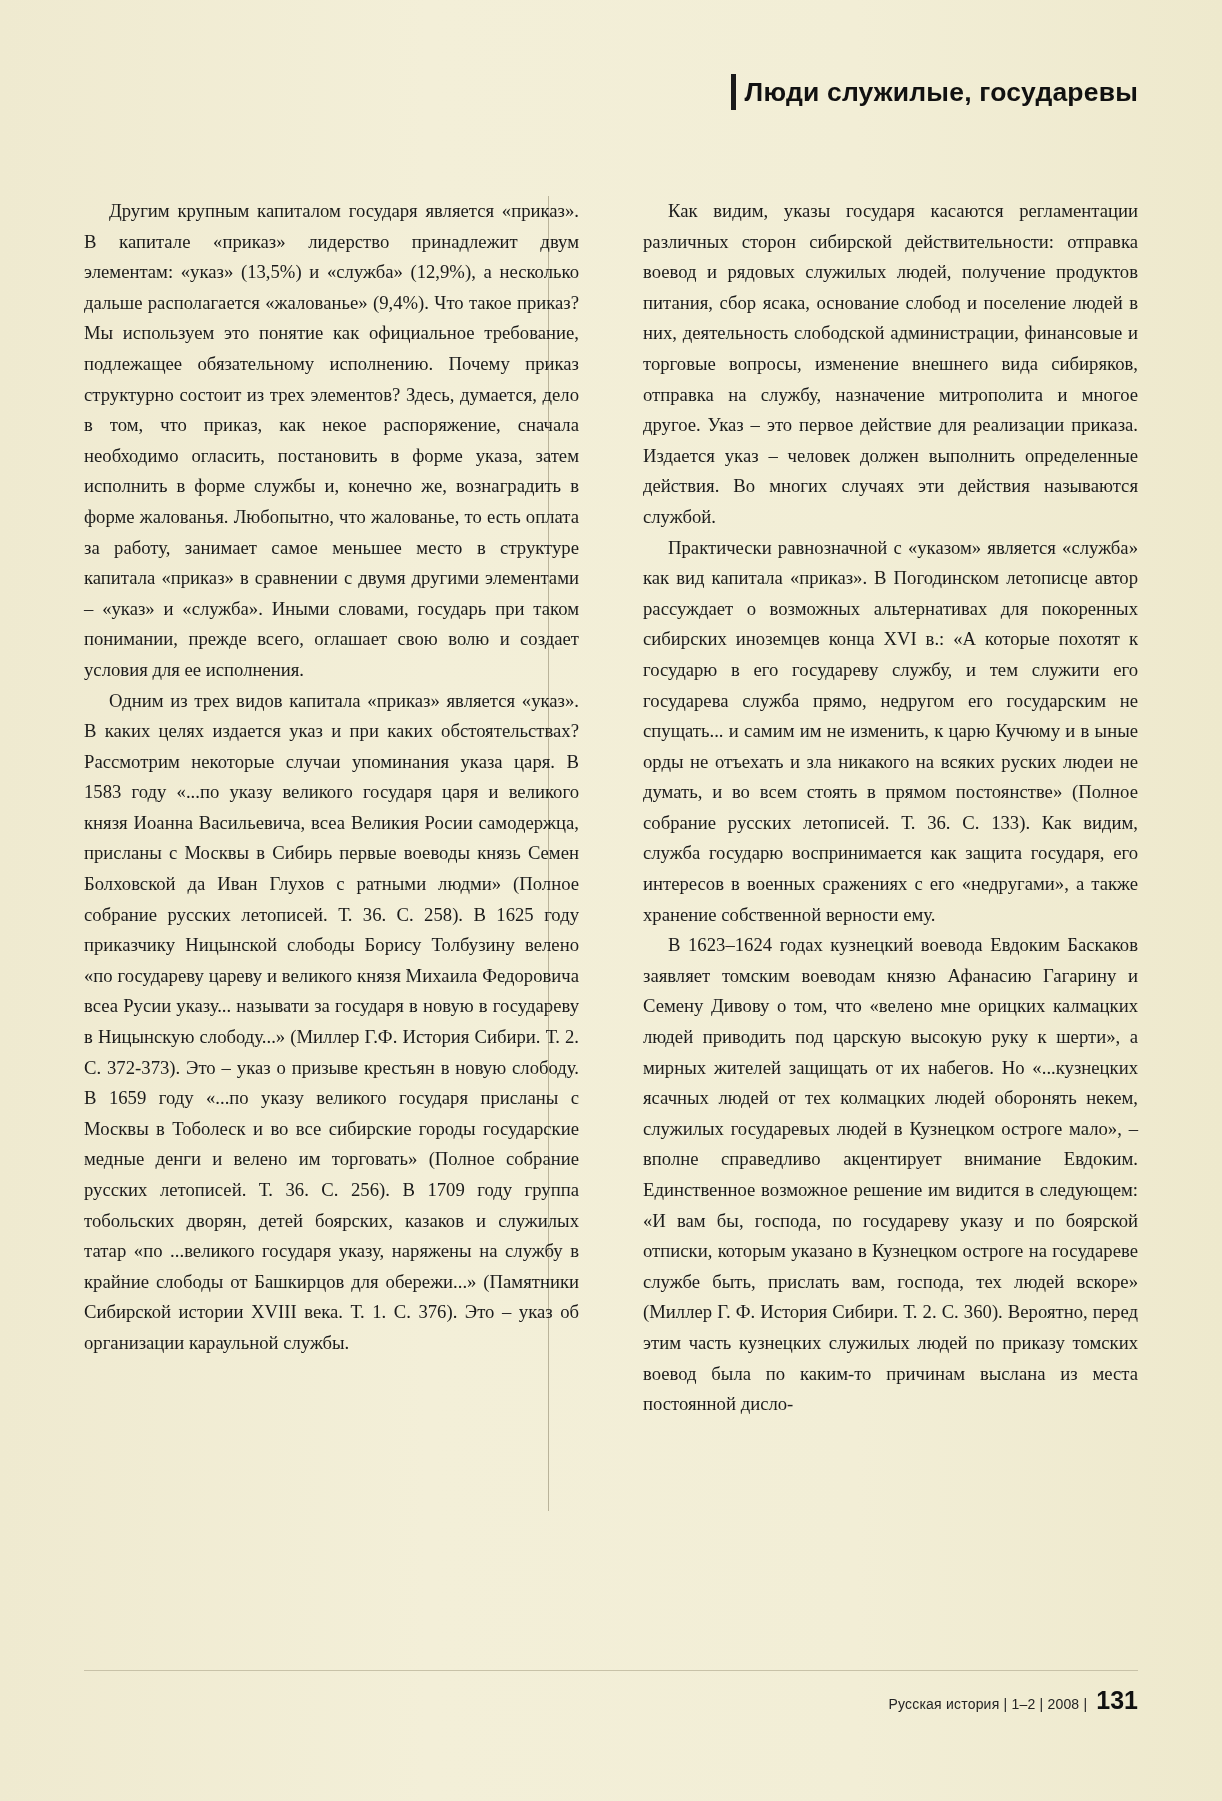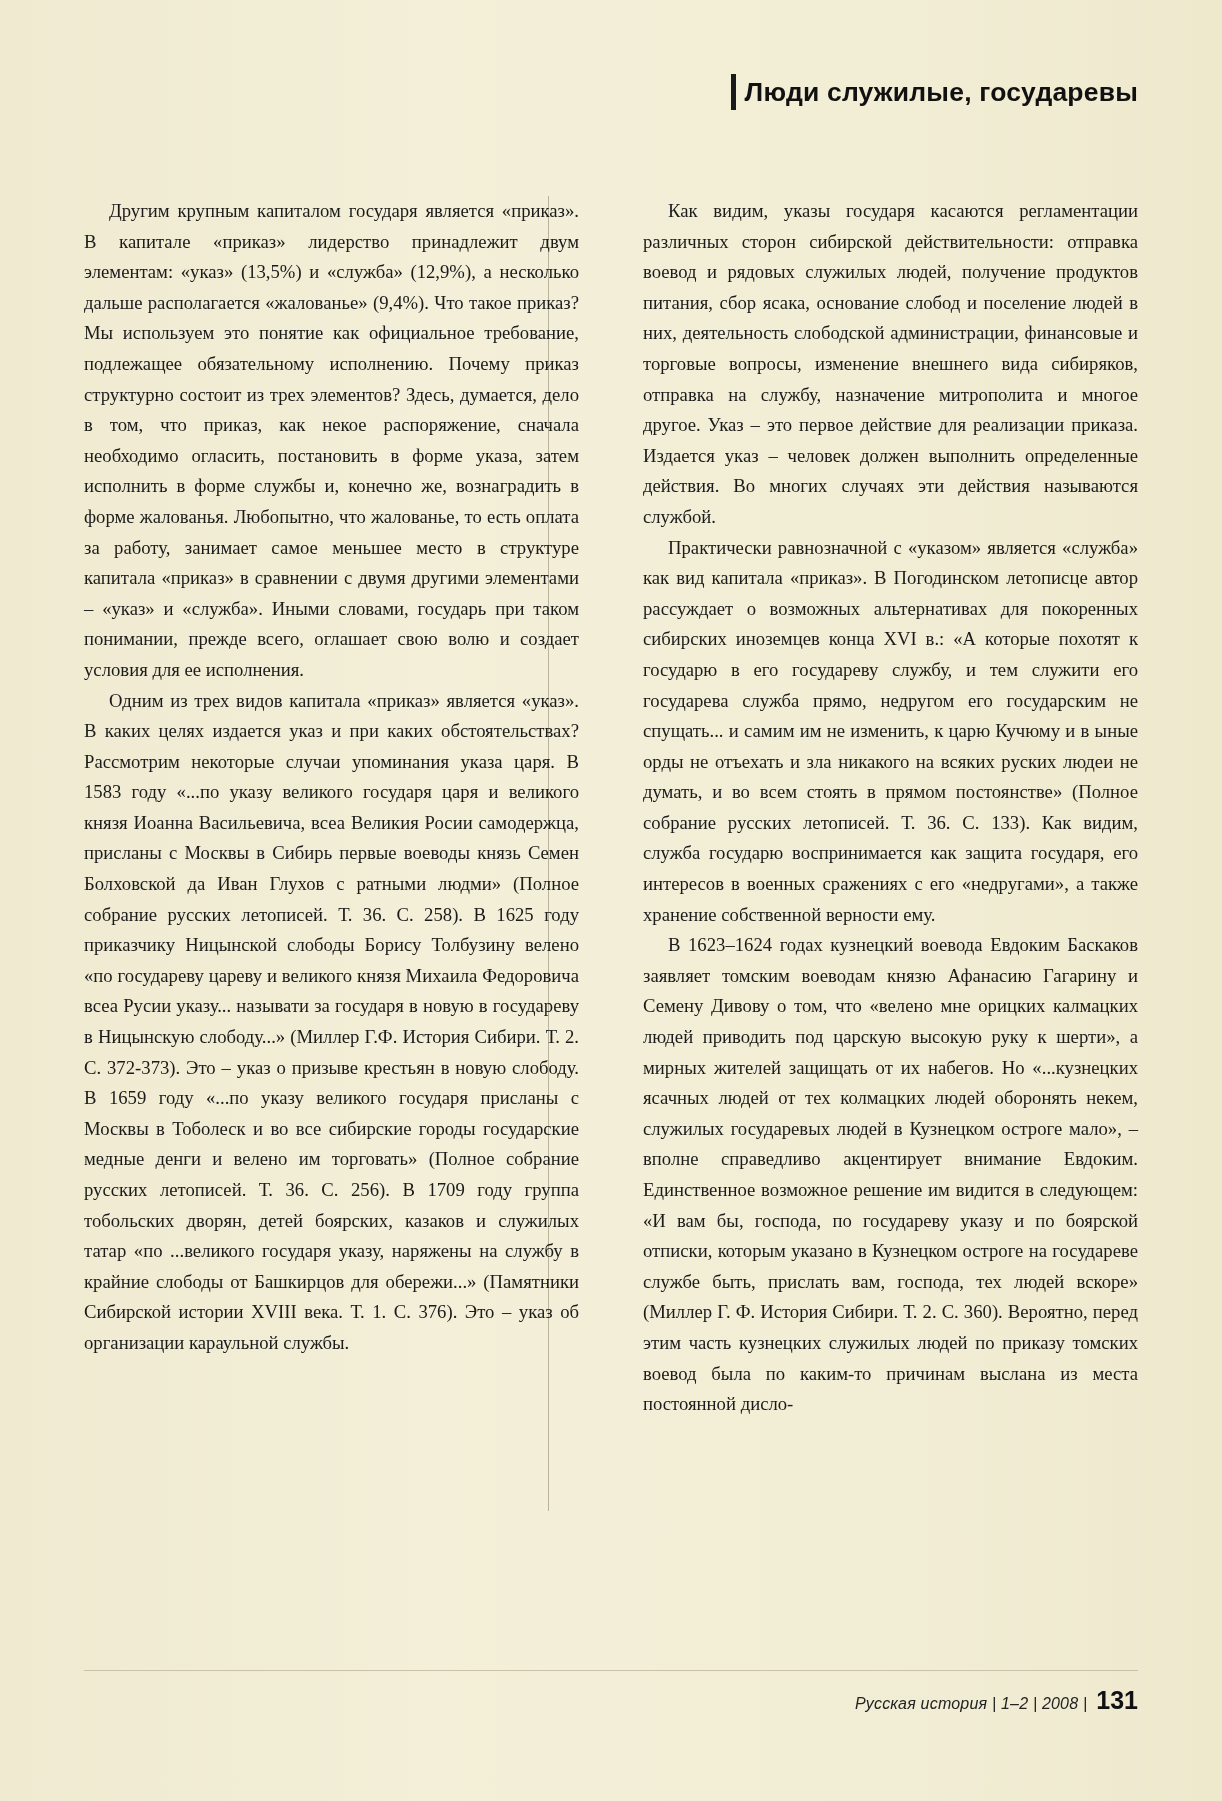--- a/index.html
+++ b/index.html
@@ -79,24 +79,23 @@
     position: absolute;
     left: 84px;
     right: 84px;
     bottom: 86px;
     display: flex;
     justify-content: flex-end;
     align-items: baseline;
     gap: 9px;
   }
   .footer-text {
-    font-size: 16px;
+    font-size: 14px;
     color: #232323;
     letter-spacing: 0.2px;
-    font-style: italic;
   }
   .footer-page {
     font-size: 25px;
     font-weight: bold;
     color: #111;
   }
   .footer-rule {
     position: absolute;
     left: 84px;
     right: 84px;

